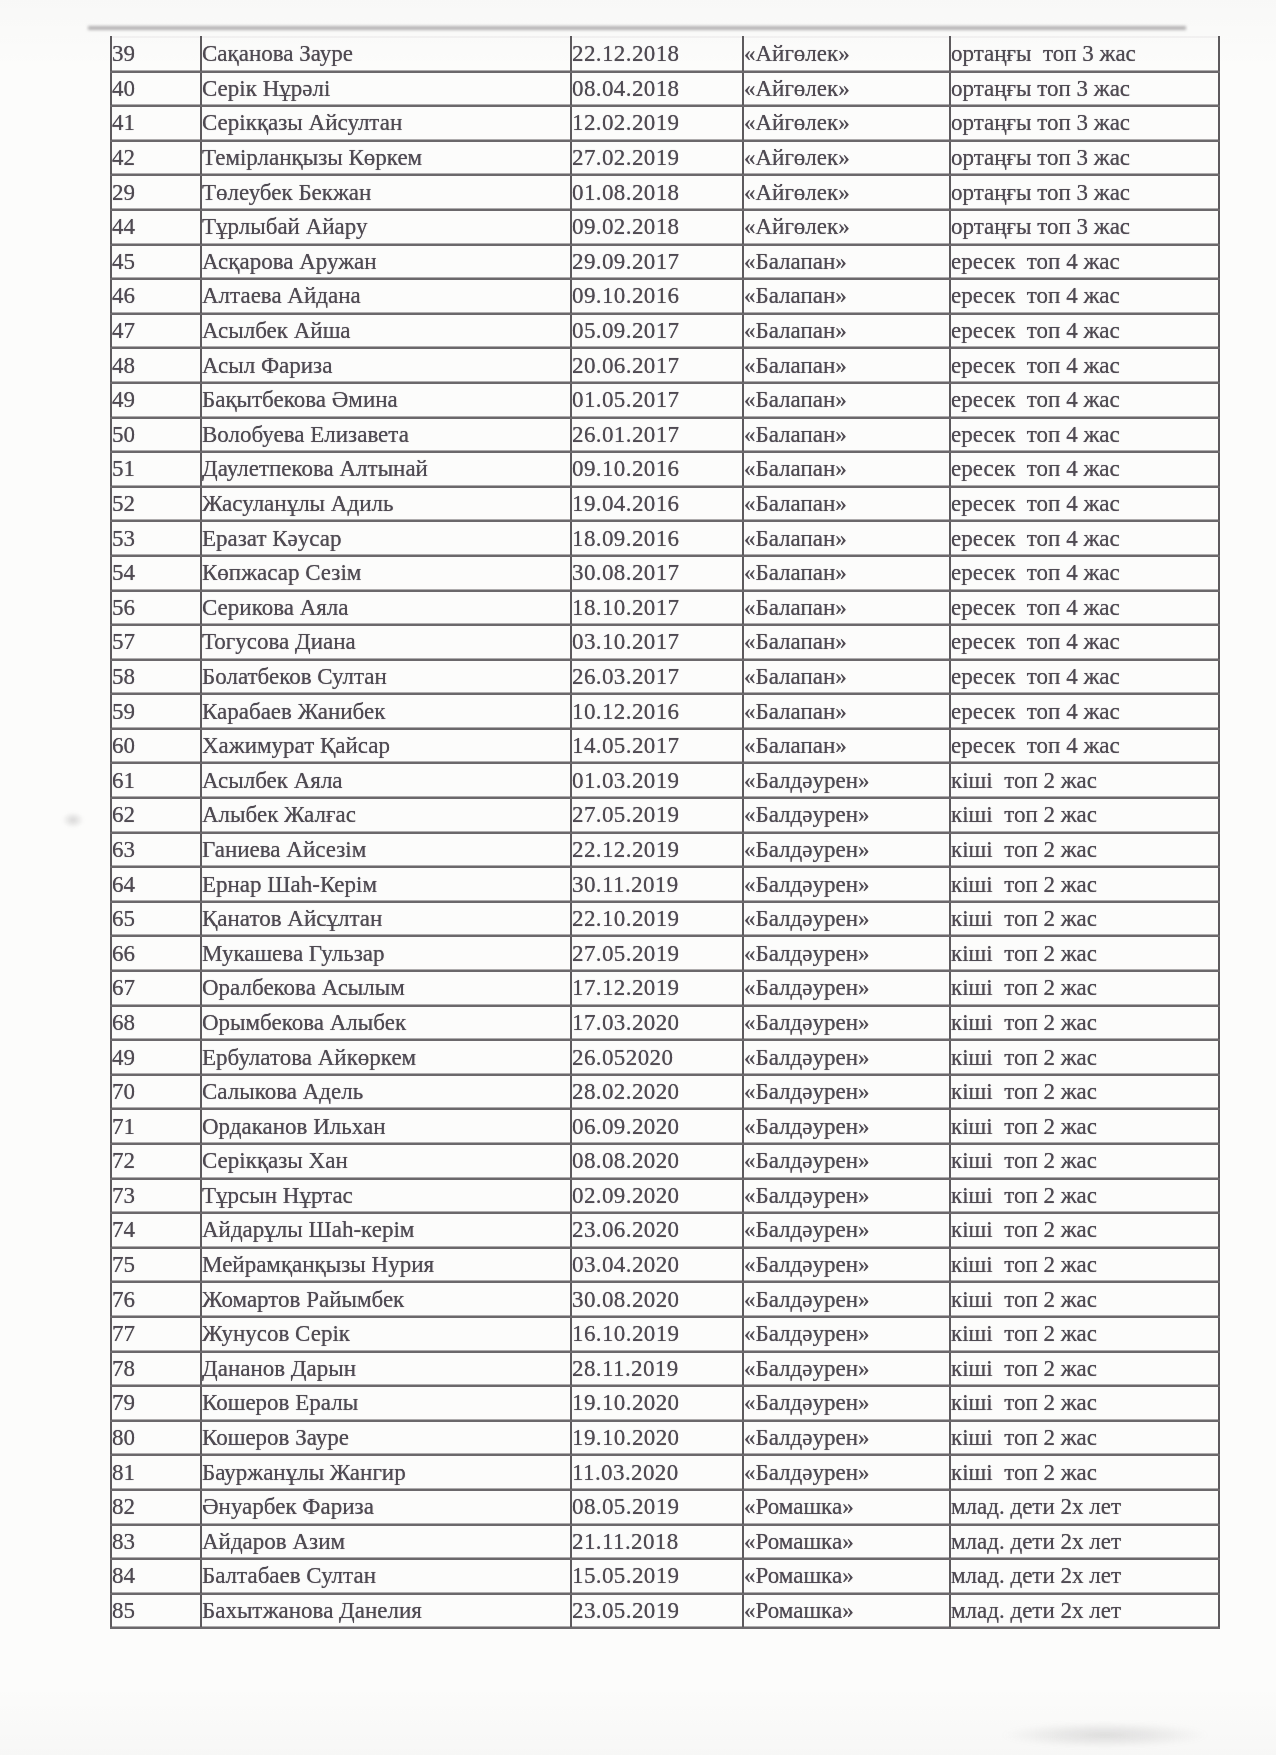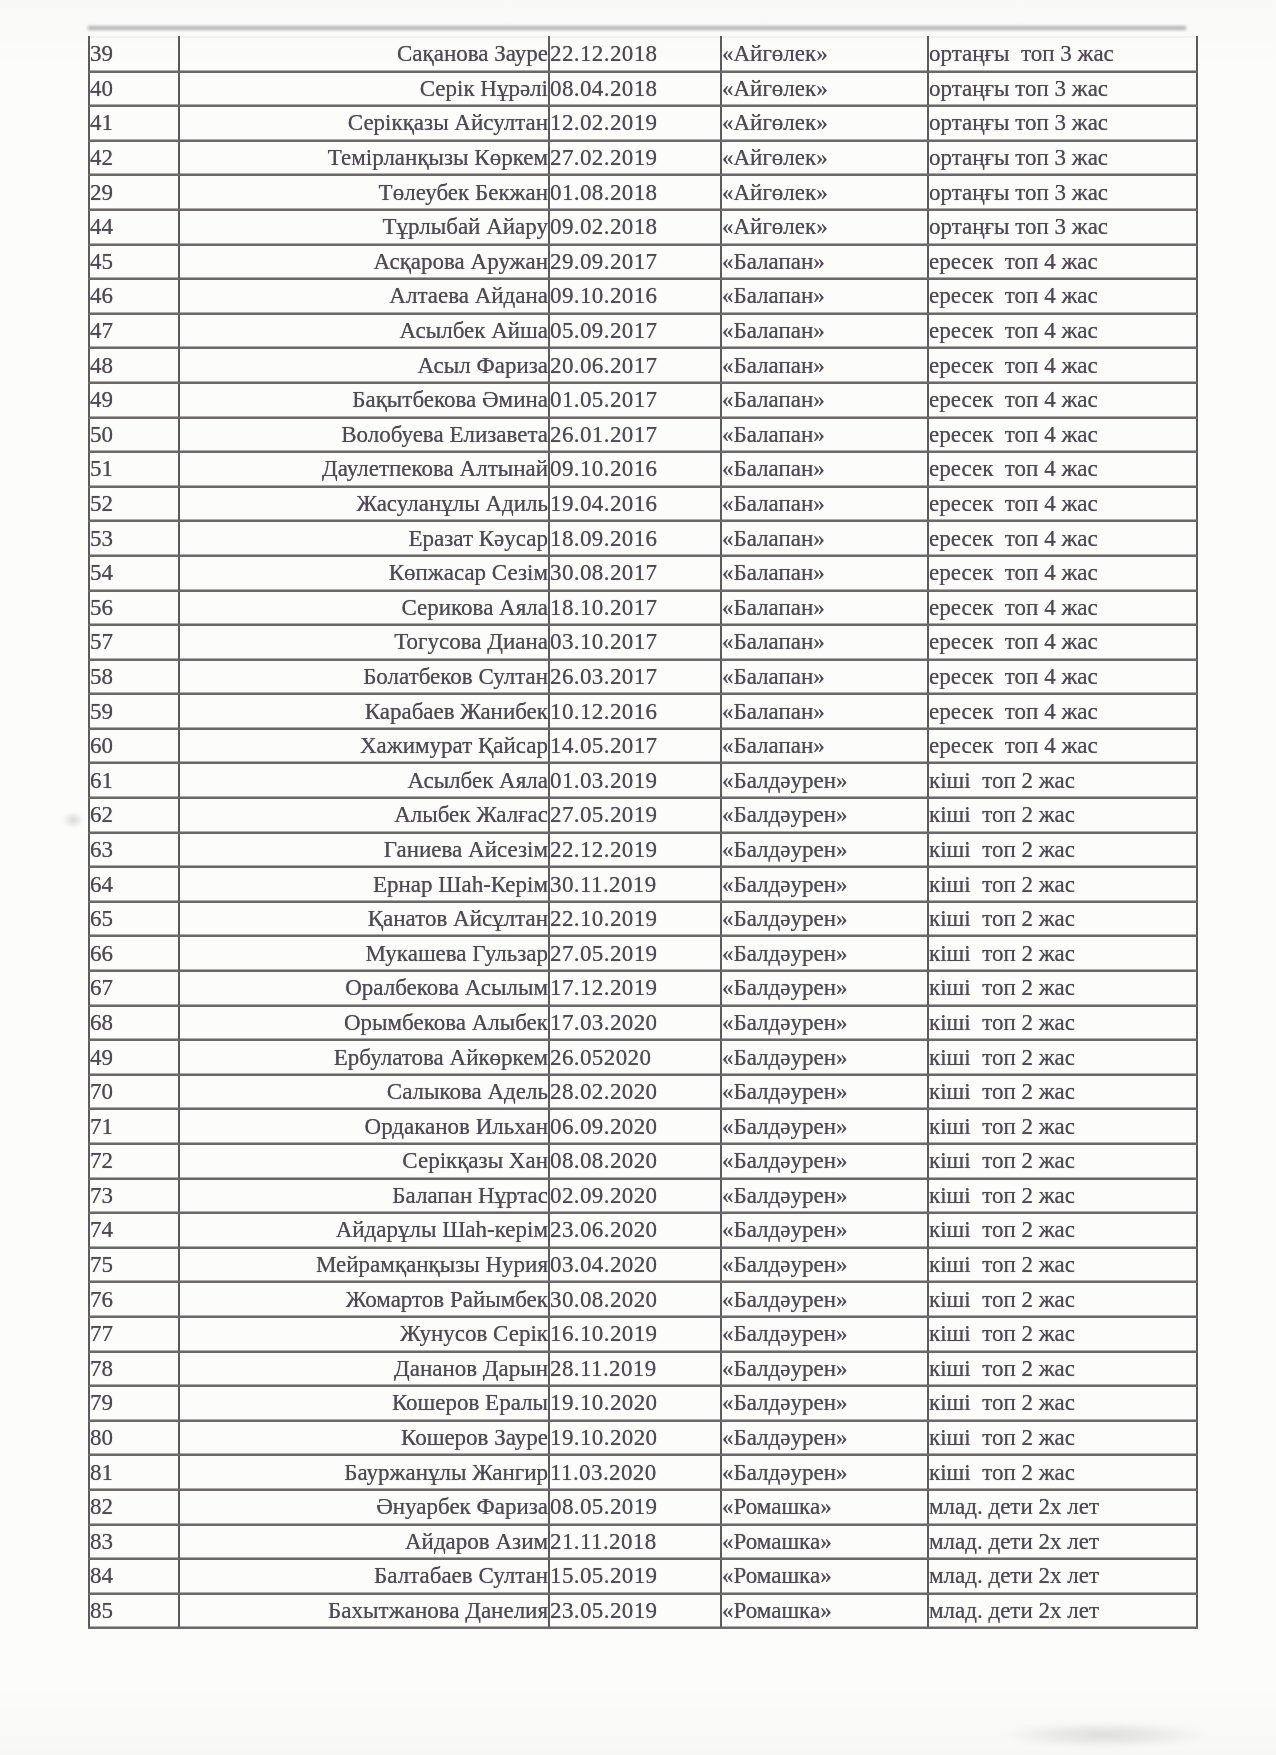--- a/index.html
+++ b/index.html
@@ -36,20 +36,21 @@
     left: 88px;
     top: 36px;
     width: 1098px;
     filter: blur(0.3px);
   }
   table.registry {
     border-collapse: collapse;
     table-layout: fixed;
     width: 1098px;
     background: transparent;
+    margin-left: 22px;
   }
   table.registry td {
     border-left: 2px solid #5d5a5d;
     border-right: 2px solid #5d5a5d;
     border-top: 2px solid #73707311;
     border-bottom: 2px solid #6b686b;
     box-shadow: 0 -1px 0 rgba(110,106,110,0.55) inset;
     height: 30.6px;
     padding: 0;
     color: var(--text-color, #4f4a52);
@@ -57,21 +58,21 @@
     line-height: 30px;
     white-space: pre;
     overflow: hidden;
     text-shadow: 0 0 0.7px rgba(79,74,82,0.85);
     vertical-align: middle;
   }
   table.registry tr {
     height: 34.6px;
   }
   td.col-number       { width: 88px;  padding-left: 16px; }
-  td.col-full_name    { width: 368px; padding-left: 22px; text-align: right; }
+  td.col-full_name    { width: 368px; padding-left: 22px; }
   td.col-birth_date   { width: 170px; padding-left: 12px; letter-spacing: 0.4px; }
   td.col-group_name   { width: 205px; text-align: left; }
   td.col-age_group    { width: 267px; padding-left: 16px; }
   
   .smudge-bottom {
     position: absolute;
     left: 1000px;
     top: 1722px;
     width: 210px;
     height: 26px;
@@ -323,21 +324,21 @@
           </tr>
           <tr>
             <td class="col-number">72</td>
             <td class="col-full_name">Серікқазы Хан</td>
             <td class="col-birth_date">08.08.2020</td>
             <td class="col-group_name">«Балдәурен»</td>
             <td class="col-age_group">кіші  топ 2 жас</td>
           </tr>
           <tr>
             <td class="col-number">73</td>
-            <td class="col-full_name">Балапан Нұртас</td>
+            <td class="col-full_name">Тұрсын Нұртас</td>
             <td class="col-birth_date">02.09.2020</td>
             <td class="col-group_name">«Балдәурен»</td>
             <td class="col-age_group">кіші  топ 2 жас</td>
           </tr>
           <tr>
             <td class="col-number">74</td>
             <td class="col-full_name">Айдарұлы Шаһ-керім</td>
             <td class="col-birth_date">23.06.2020</td>
             <td class="col-group_name">«Балдәурен»</td>
             <td class="col-age_group">кіші  топ 2 жас</td>

